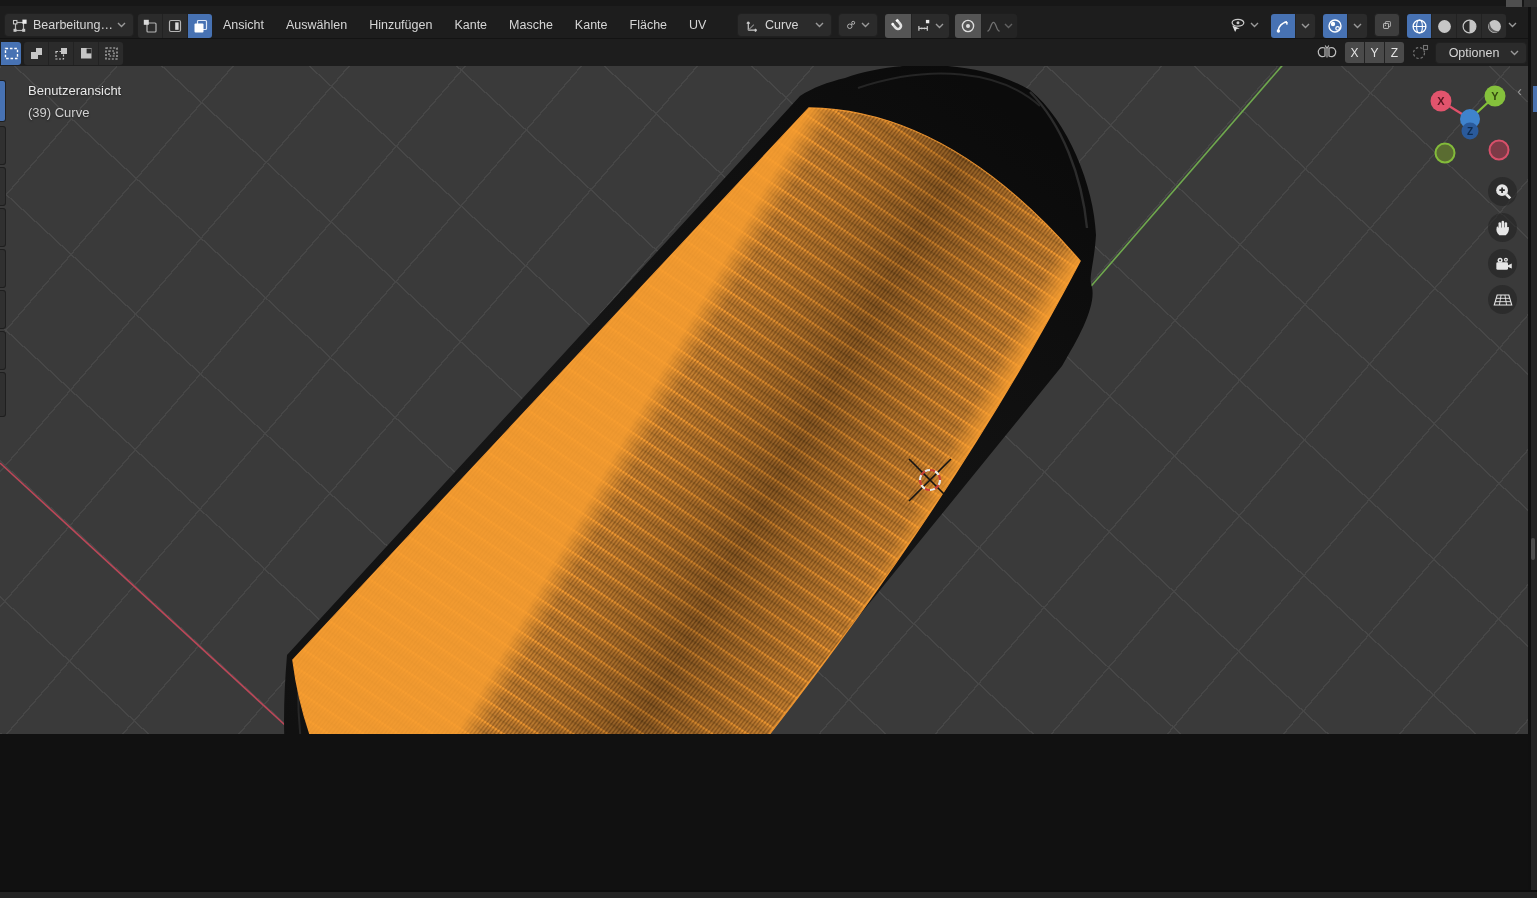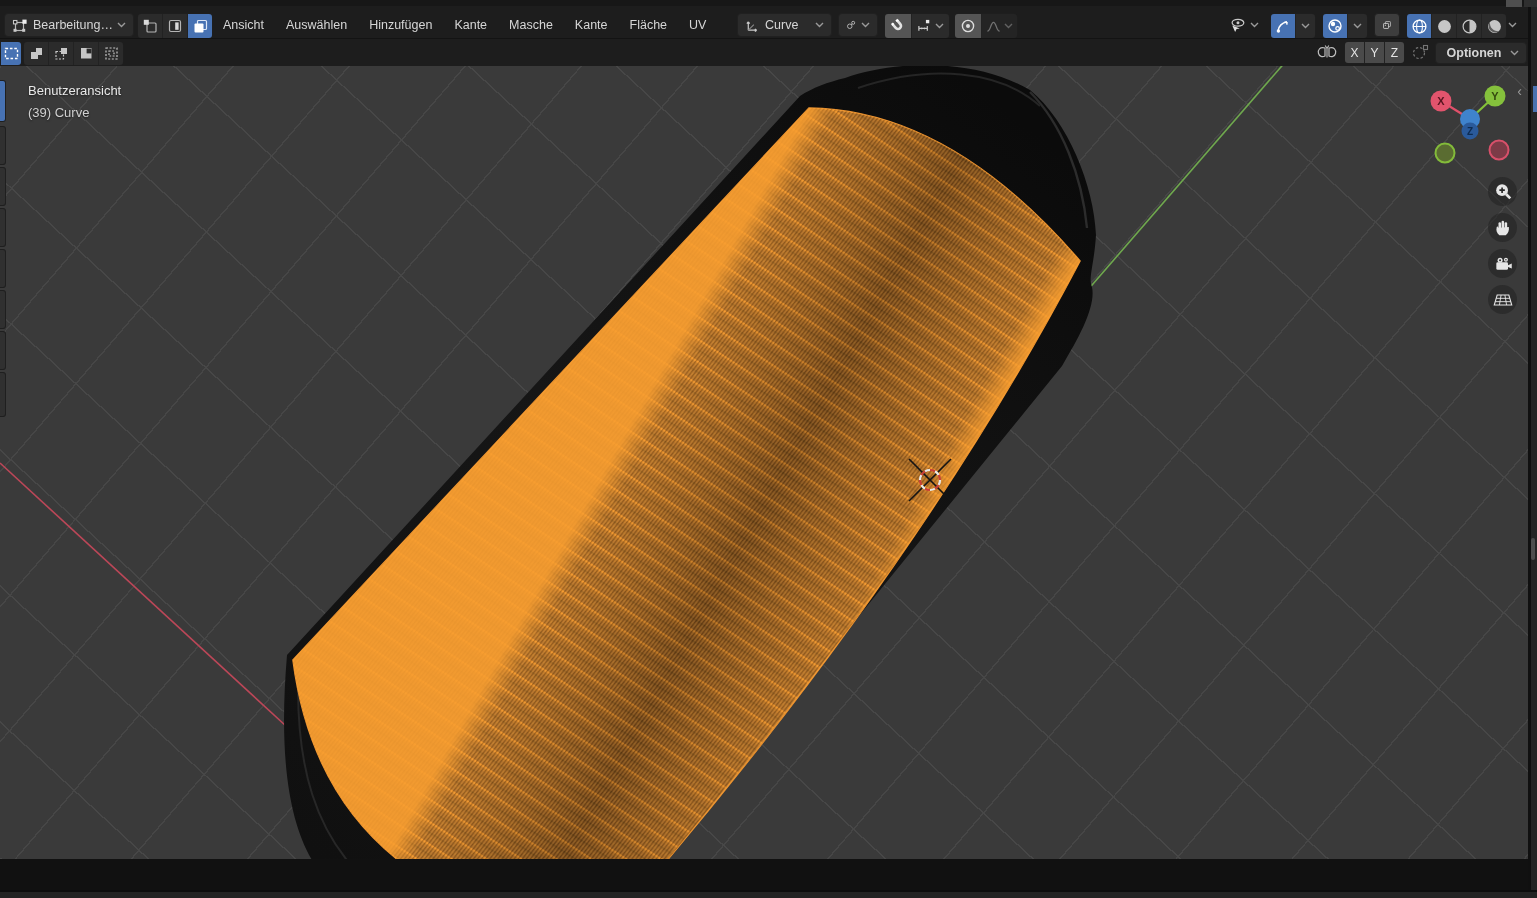--- a/index.html
+++ b/index.html
@@ -18,21 +18,21 @@
   .grp .cell{width:24px;height:24px;background:#2b2b2b;display:flex;align-items:center;justify-content:center;border-right:1px solid #222;}
   .grp .cell:last-child{border-right:none;}
   .cell.active{background:#4772b3;}
   .menus{position:absolute;left:212px;top:7px;height:24px;display:flex;align-items:center;}
   .menus .mi{padding:0 11px;color:#d6d6d6;font-size:12.5px;line-height:24px;border-radius:4px;}
   .chev{flex:0 0 auto;}
   .press{background:#555555 !important;}
   .dim{opacity:.55;}
 
   
-  .viewport{position:absolute;left:0;top:66px;width:1528px;height:793px;overflow:hidden;z-index:5;
+  .viewport{position:absolute;left:0;top:66px;width:1528px;height:668px;overflow:hidden;z-index:5;
      background-color:#3a3a3a;
      background-image:
        repeating-linear-gradient(42.7deg,#474747 0px,#474747 1.4px,rgba(0,0,0,0) 1.4px,rgba(0,0,0,0) 100px),
        repeating-linear-gradient(130.7deg,#464646 0px,#464646 1.4px,rgba(0,0,0,0) 1.4px,rgba(0,0,0,0) 88px);}
   .vplabel{position:absolute;left:28px;top:14px;color:#e9e9e9;font-size:13px;line-height:22px;white-space:nowrap;text-shadow:0 1px 2px rgba(0,0,0,.5);}
   .vplabel .sub{color:#d0d0d0;}
   .scene{position:absolute;left:0;top:0;}
 
   
   .lstrip{position:absolute;left:0;top:0;width:7px;height:100%;}
@@ -289,21 +289,21 @@
     </svg>
     <div class="grp" style="position:static;height:21px;">
       <div class="cell" style="width:19px;height:21px;background:#4a4a4a;color:#e6e6e6;font-size:12px;">X</div>
       <div class="cell" style="width:19px;height:21px;background:#4a4a4a;color:#e6e6e6;font-size:12px;">Y</div>
       <div class="cell" style="width:19px;height:21px;background:#4a4a4a;color:#e6e6e6;font-size:12px;">Z</div>
     </div>
     <svg width="18" height="17" viewBox="0 0 18 17" class="dim">
       <circle cx="8" cy="9" r="5.5" fill="none" stroke="#bdbdbd" stroke-width="1.2" stroke-dasharray="2.4 2"></circle>
       <rect x="12.5" y="1.5" width="4" height="4" fill="none" stroke="#bdbdbd" stroke-width="1.1"></rect>
     </svg>
-    <div class="hbtn" style="position:static;height:22px;width:92px;font-weight:bold;">
+    <div class="hbtn" style="position:static;height:22px;width:92px;">
       <span style="flex:1;text-align:center;">Optionen</span>
       <svg class="chev" width="9" height="6" viewBox="0 0 9 6">
           <path d="M1,1 L4.5,4.5 L8,1" stroke="#9a9a9a" stroke-width="1.4" fill="none"></path>
         </svg>
     </div>
   </div>
 </div>
 
 <div class="viewport">
 

